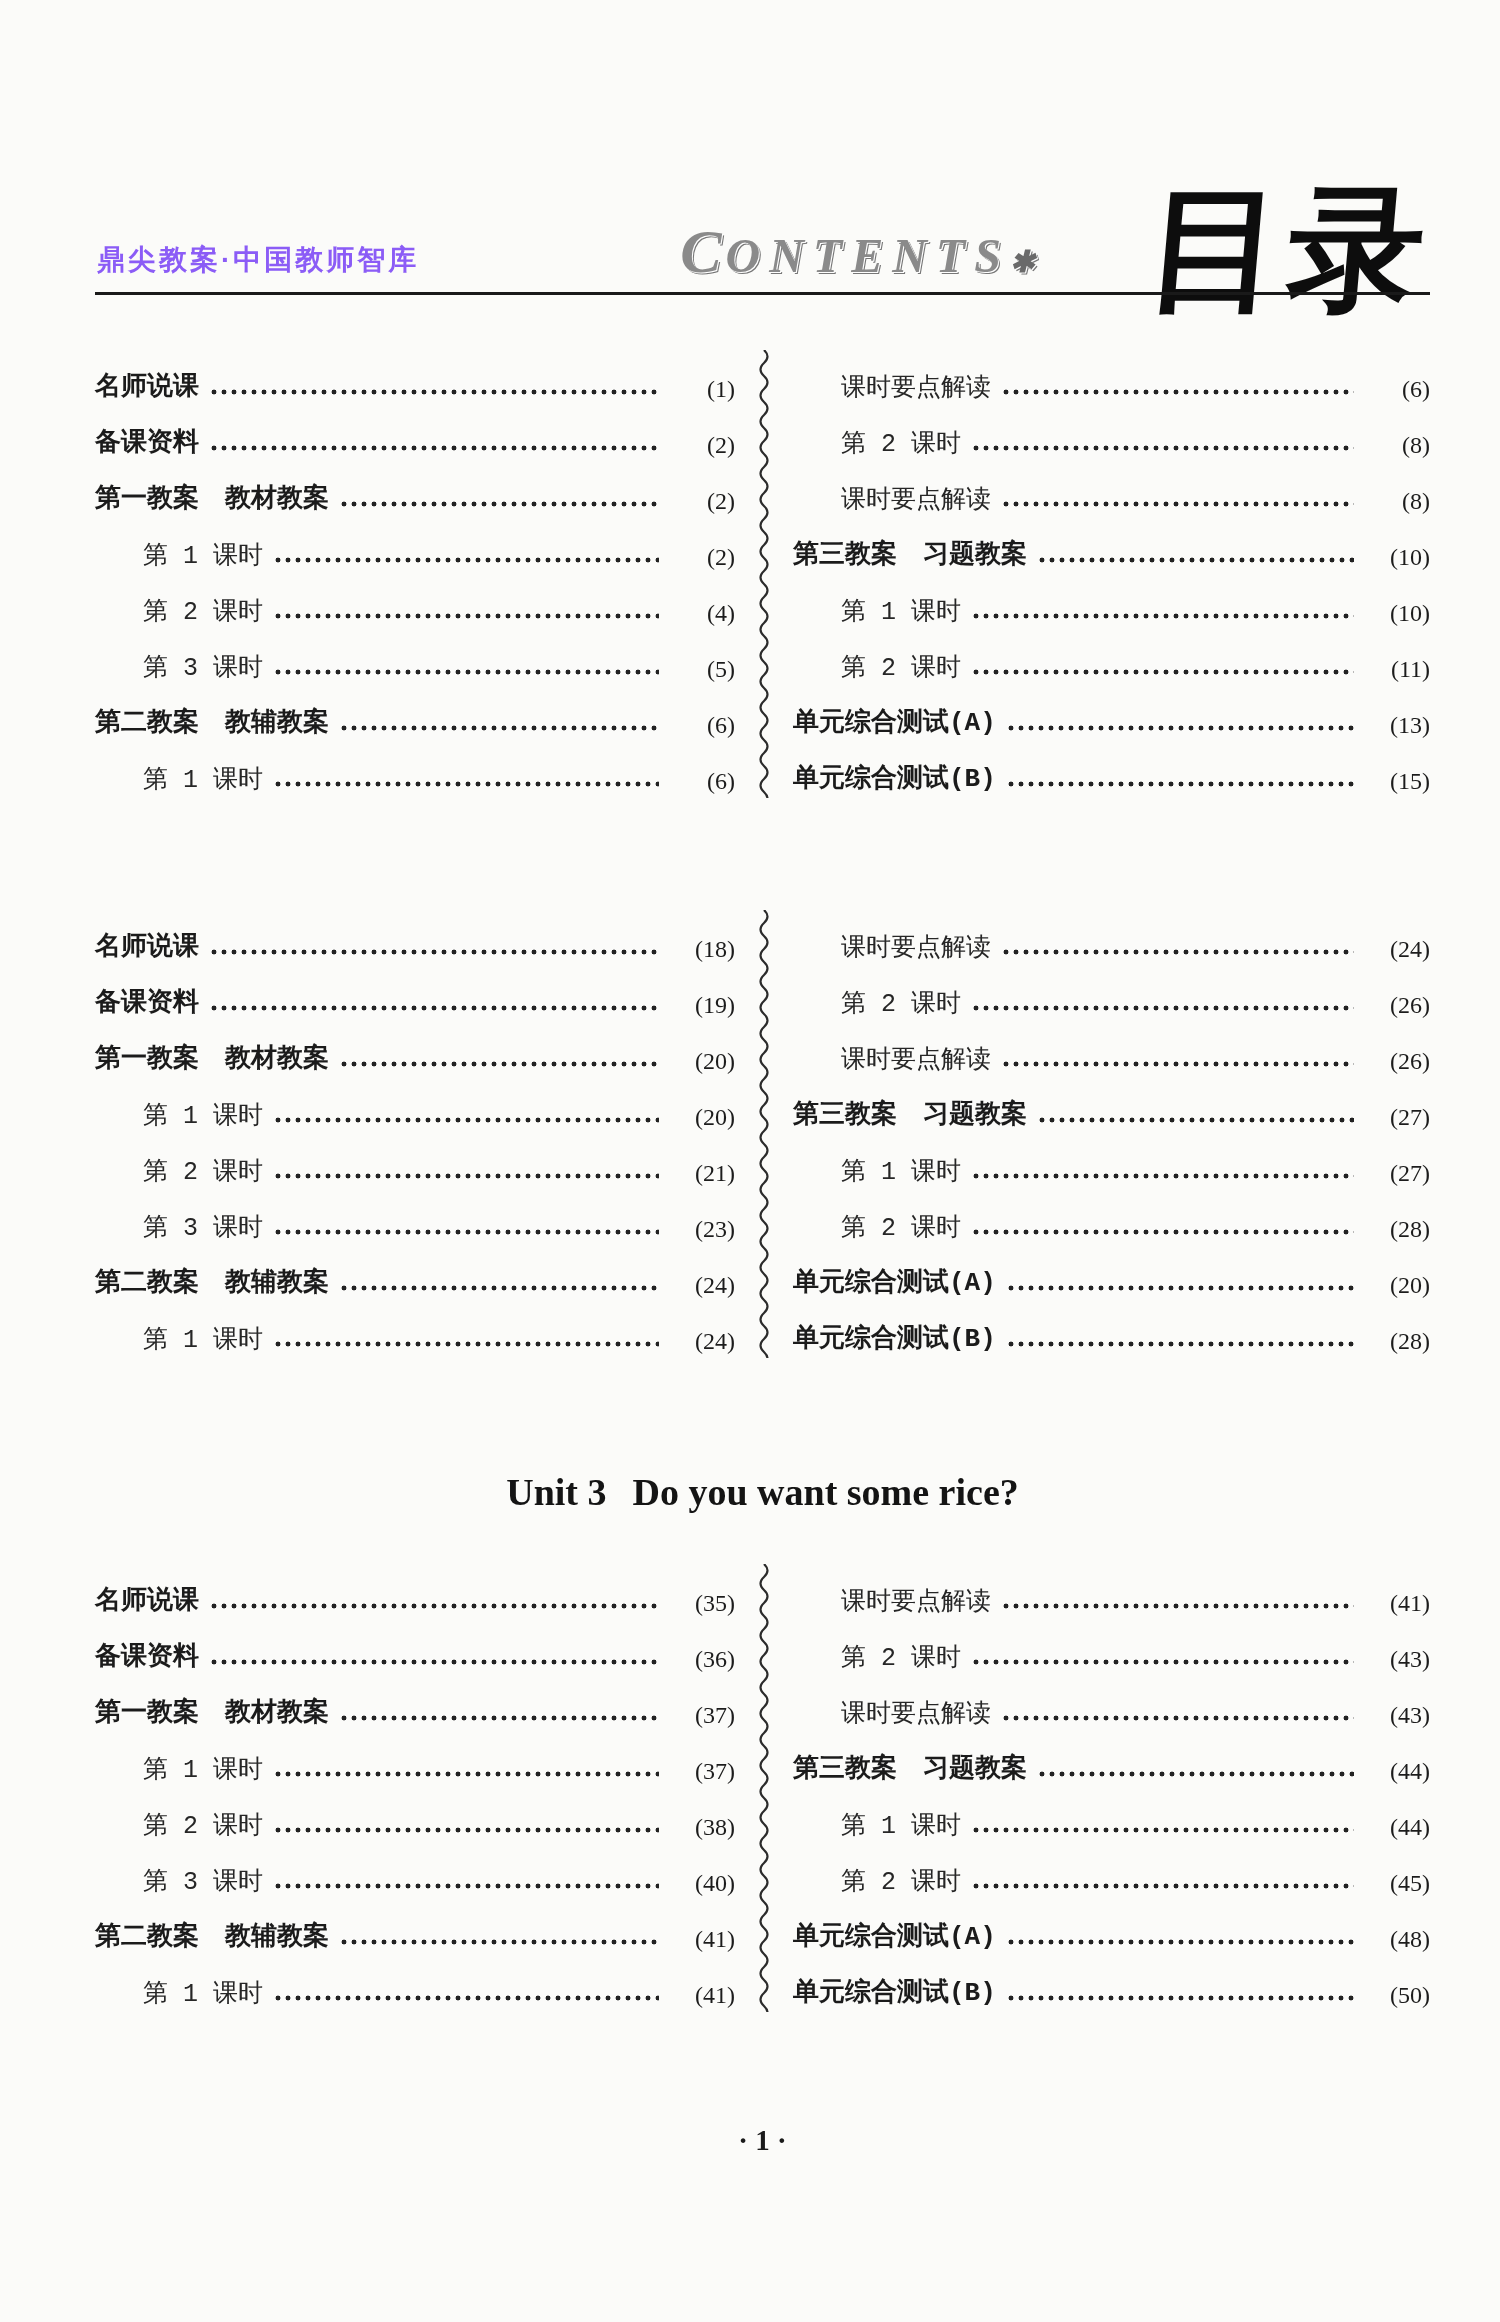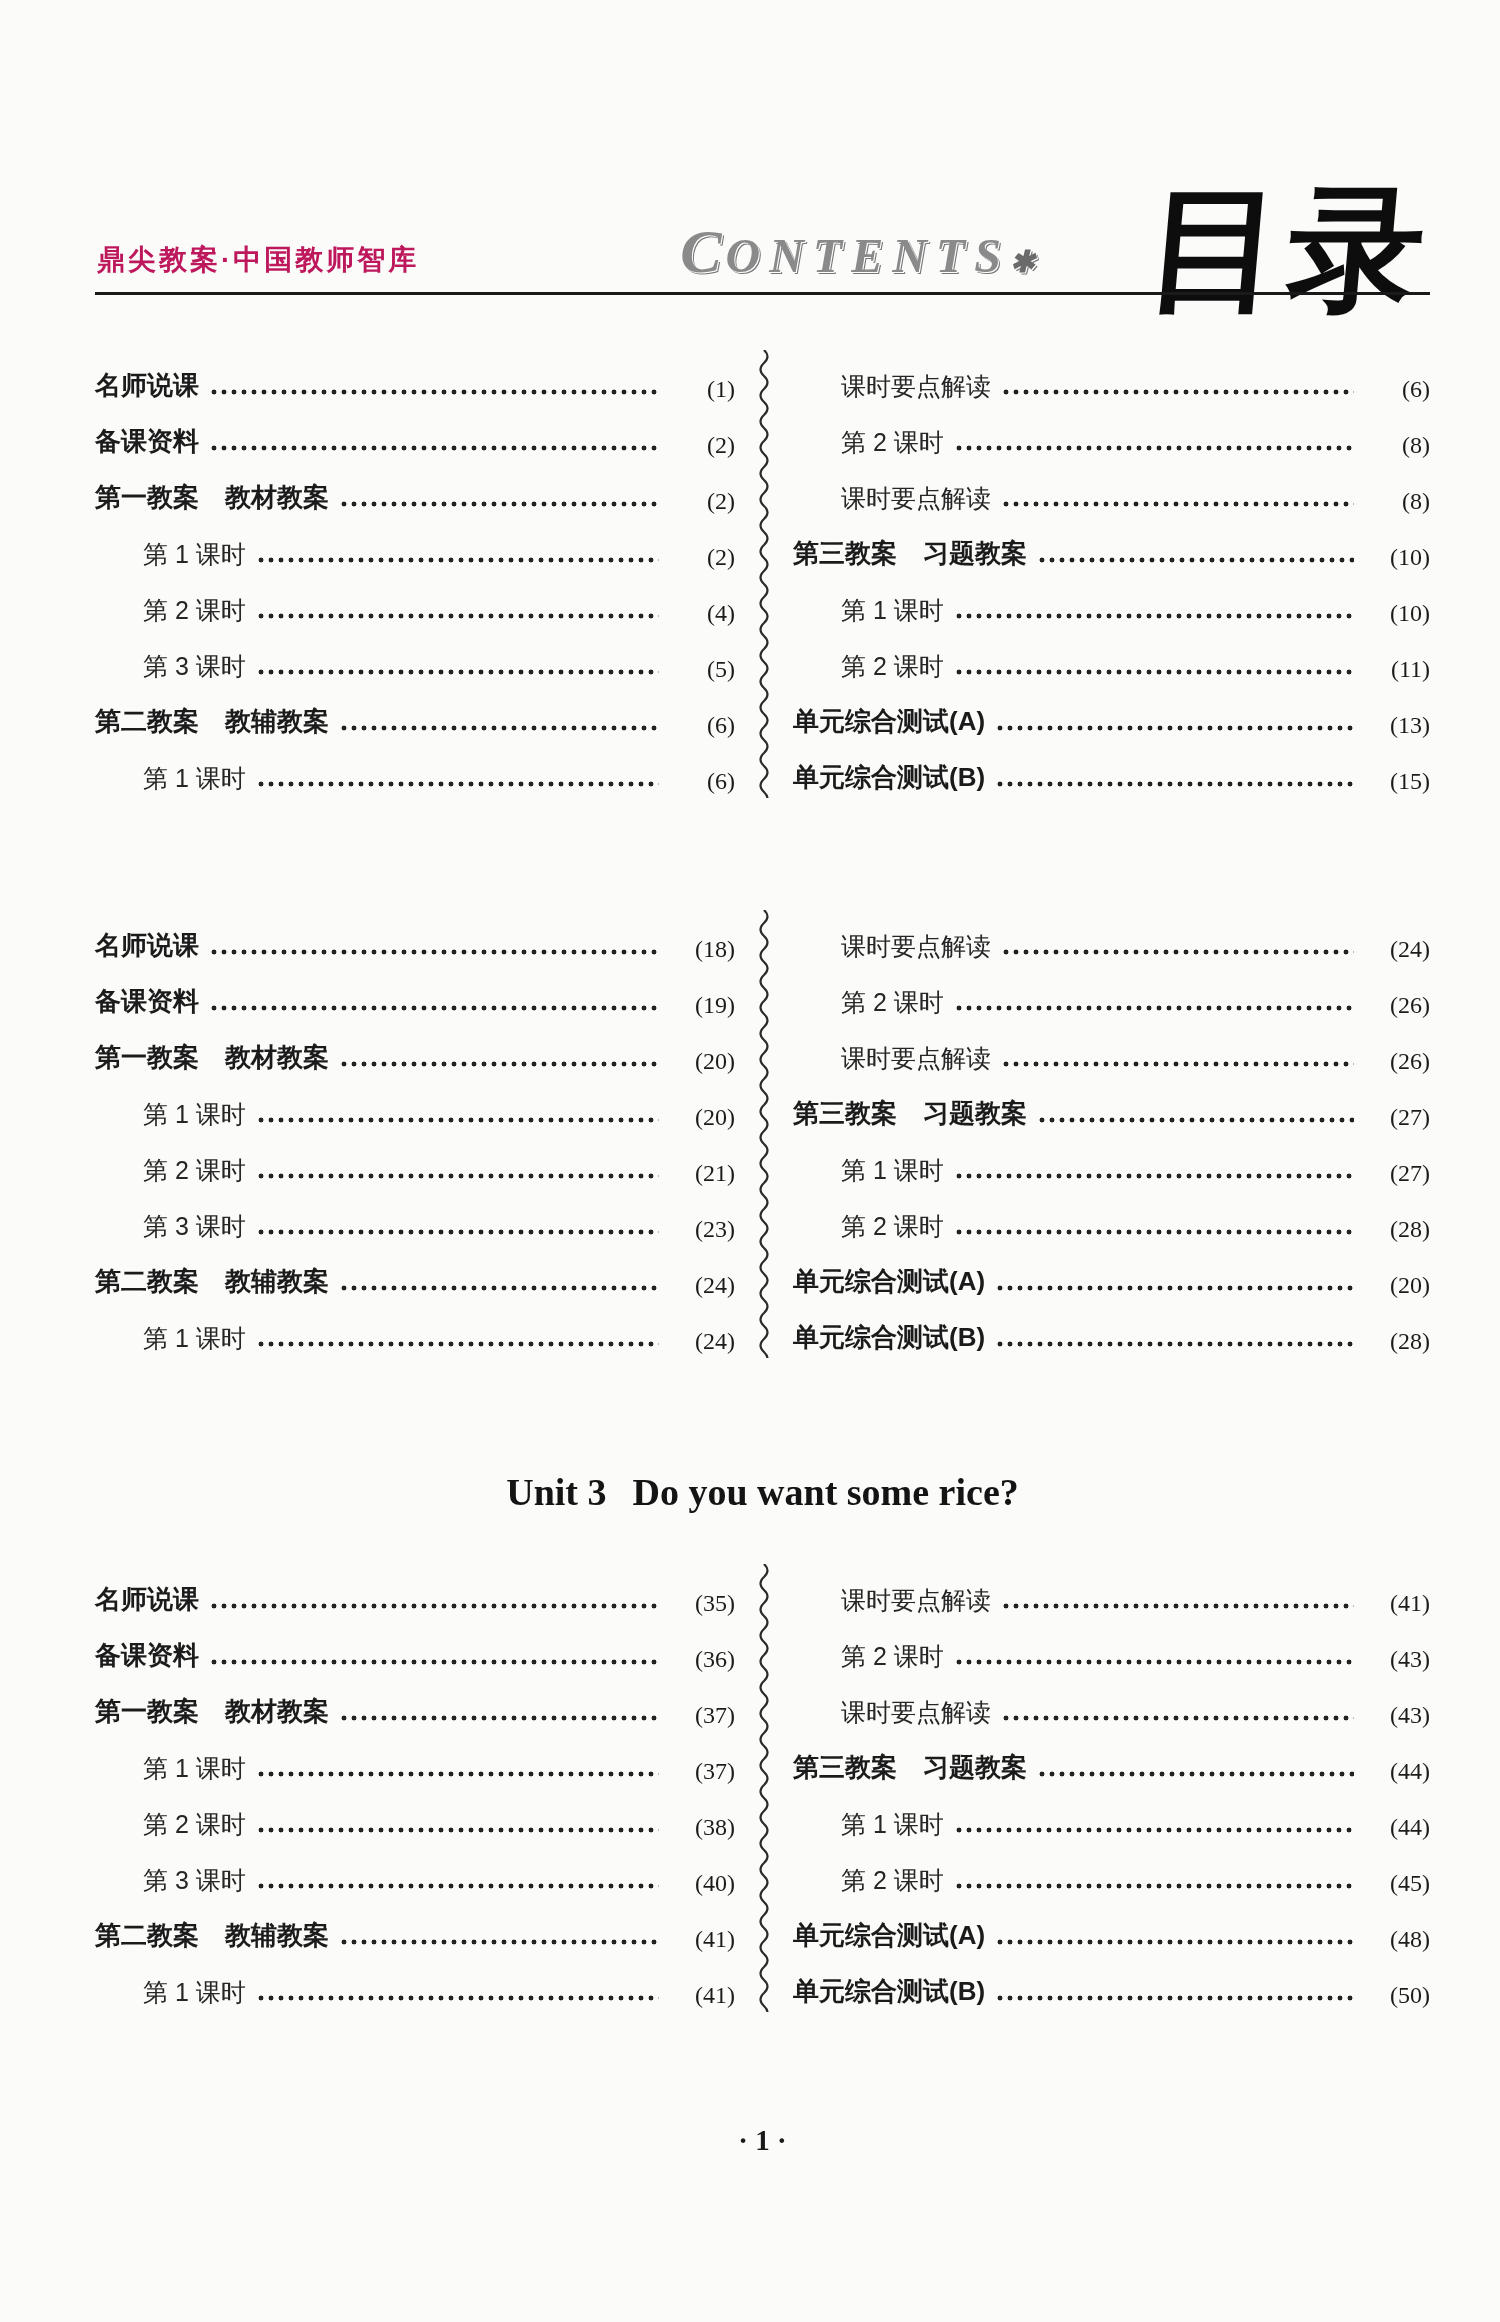--- a/index.html
+++ b/index.html
@@ -12,21 +12,21 @@
     overflow: hidden;
     position: relative;
   }
   .page { padding: 110px 70px 0 95px; }
 
   
   .header { position: relative; height: 185px; margin-bottom: 55px; }
   .brand {
     position: absolute; left: 2px; bottom: 16px;
     font-size: 28px; font-weight: bold; letter-spacing: 3px;
-    color: #be185d;
+    color: #8b5cf6;
   }
   .header-rule {
     position: absolute; left: 0; right: 0; bottom: 0;
     height: 3px; background: #1a1a1a;
   }
   .contents-logo {
     position: absolute; right: 395px; bottom: 8px;
     font-family: "Liberation Serif", serif; font-style: italic; font-weight: bold;
     color: #8a8a8a; white-space: nowrap;
     text-shadow: 1px 1px 0 #fff, 2px 2px 0 #777;
@@ -53,20 +53,21 @@
   .unit-title .unit-no { margin-right: 26px; }
   .columns { display: flex; align-items: stretch; }
   .col-left  { width: 640px; }
   .col-right { flex: 1; }
   .divider { width: 58px; display: flex; justify-content: center; }
 
   .toc-row { display: flex; align-items: flex-end; height: 56px; }
   .toc-row .label {
     white-space: nowrap; font-size: 26px; padding-bottom: 3px;
     color: #1b1b1b;
+    font-family: Liberation Mono, monospace;
   }
   .toc-row.bold .label { font-weight: bold; }
   .toc-row.indent .label { padding-left: 48px; font-size: 25px; color: #262626; }
   .toc-row .dots {
     flex: 1; height: 12px; margin: 0 10px 8px;
     background-image: radial-gradient(circle, #222 2.2px, transparent 2.7px);
     background-size: 10px 10px;
     background-repeat: repeat-x;
     background-position: left center;
   }

